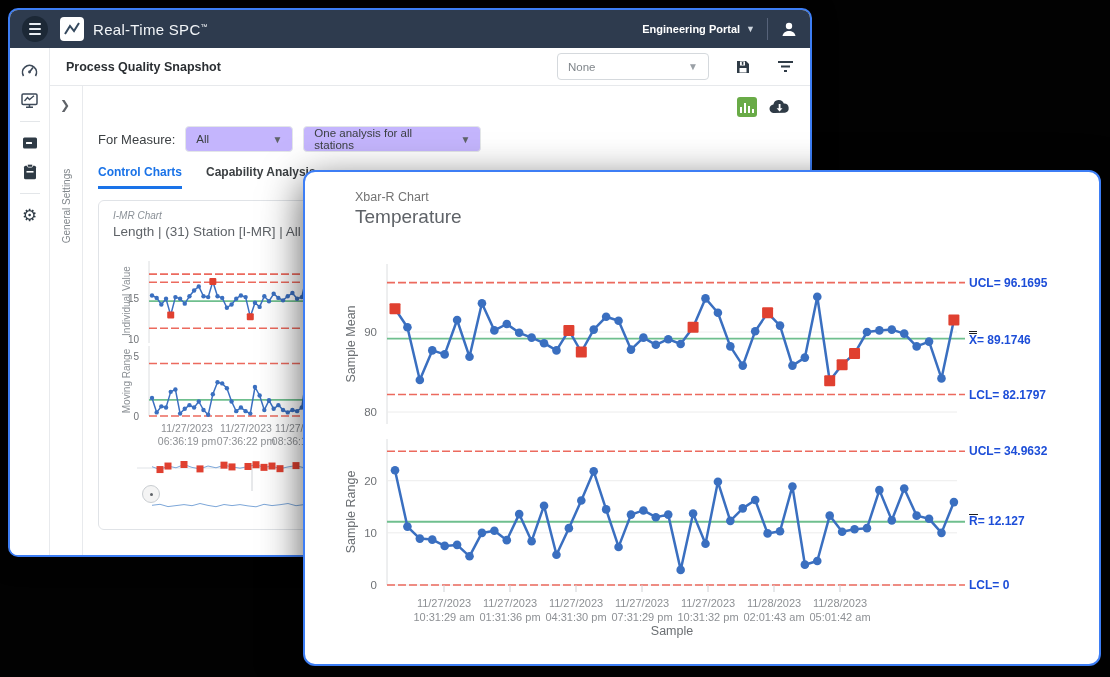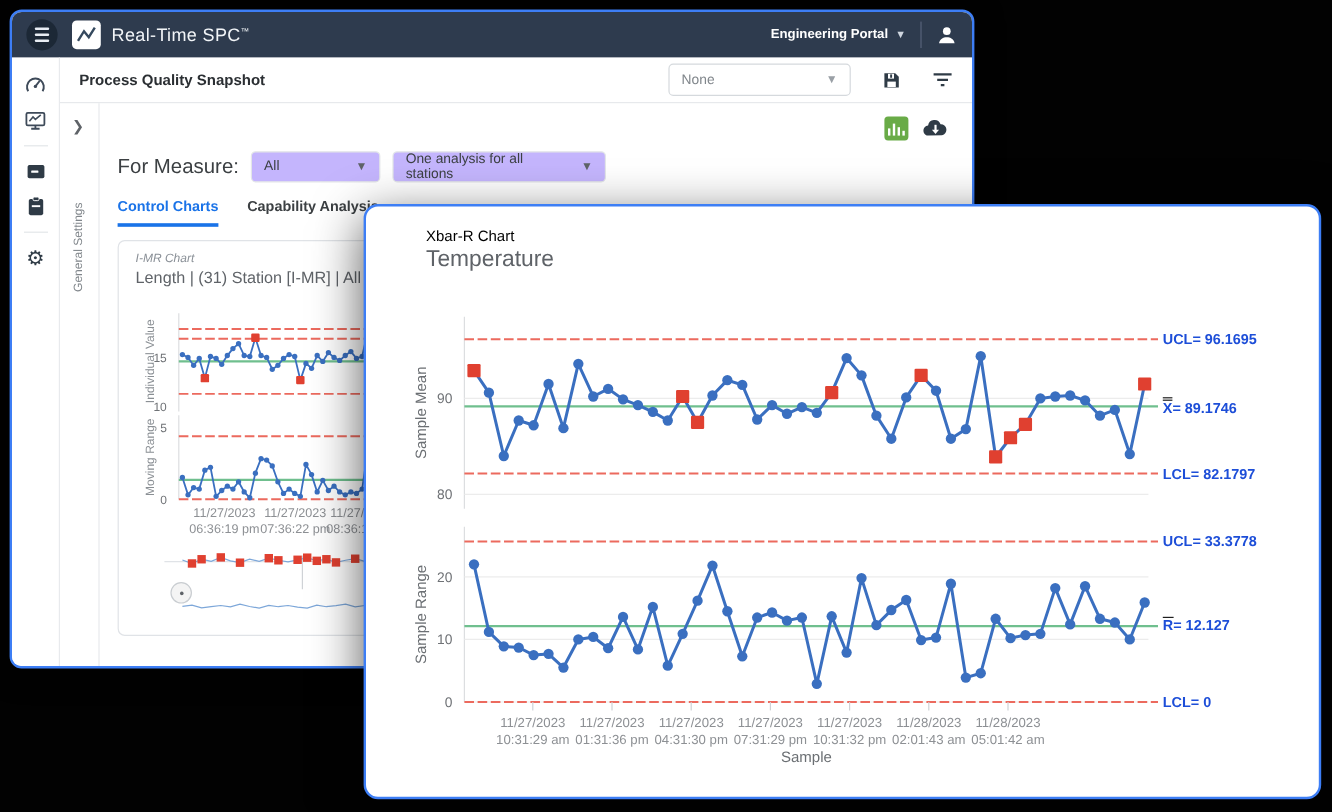--- a/index.html
+++ b/index.html
@@ -40,42 +40,42 @@
   .strip-chevron{position:absolute;left:10px;top:12px;color:#5f6368;font-size:12px;cursor:pointer;}
   .strip-label{position:absolute;left:16px;top:120px;transform:translate(-50%,-50%) rotate(180deg);
     writing-mode:vertical-rl;font-size:10px;color:#80868b;white-space:nowrap;}
   .panel{flex:1;padding:11px 14px 0 15px;position:relative;}
   .panel-head{display:flex;align-items:center;}
   .panel-title{font-size:12px;font-weight:700;color:#1f2328;}
   .panel-icons{margin-left:auto;display:flex;align-items:center;gap:12px;margin-right:6px;}
   .green-ic{width:20px;height:20px;border-radius:3px;background:#69ab47;display:flex;align-items:flex-end;justify-content:center;gap:1.5px;padding-bottom:4px;cursor:pointer;}
   .green-ic i{display:block;width:2.5px;background:#fff;}
   .measure-row{display:flex;align-items:center;gap:10px;margin-top:9px;}
-  .measure-label{font-size:17px;color:#3c4043;}
+  .measure-label{font-size:13px;color:#3c4043;}
   .select-filled{height:26px;background:#c4b5fd;border:1px solid #e3e6e8;border-radius:4px;display:flex;align-items:center;
     padding:0 10px;font-size:11.5px;color:#3c4043;cursor:pointer;}
   .select-filled .caret{margin-left:auto;color:#5f6368;font-size:10px;padding-left:14px;}
   .tabs{display:flex;gap:24px;margin-top:13px;}
   .tab{font-size:12px;font-weight:600;color:#3c4043;padding-bottom:7px;cursor:pointer;}
   .tab.active{color:#1a73e8;border-bottom:3px solid #1a73e8;}
 
   .card{position:relative;margin-top:11px;margin-right:4px;height:330px;border:1px solid #e0e3e7;border-radius:6px;background:#fff;}
   .card-type{position:absolute;left:14px;top:9px;font-size:10px;color:#8a9097;font-style:italic;}
   .card-title{position:absolute;left:14px;top:23px;font-size:13.5px;color:#5f6368;}
   .card svg{position:absolute;left:0;top:0;}
   .vlabel{position:absolute;white-space:nowrap;}
   .card .vlabel{font-size:10px;color:#8a8f94;}
   .card-xlabels .xl{position:absolute;width:84px;text-align:center;font-size:10.5px;color:#8d9094;line-height:13px;}
   .nav-handle{position:absolute;left:43px;top:284px;width:18px;height:18px;border-radius:50%;background:#f4f4f4;border:1px solid #c9cdd1;cursor:pointer;}
   .nav-handle::after{content:"";position:absolute;left:7px;top:7px;width:3px;height:3px;border-radius:50%;background:#5f6368;}
 
   
   .modal{position:absolute;left:303px;top:170px;width:798px;height:496px;background:#fff;
     border:2px solid #3d7ef5;border-radius:12px;box-shadow:0 12px 42px rgba(0,0,0,.65);z-index:10;}
-  .modal-type{position:absolute;left:50px;top:18px;font-size:12.5px;color:#000000;}
+  .modal-type{position:absolute;left:50px;top:18px;font-size:12.5px;color:#737373;}
   .modal-title{position:absolute;left:50px;top:34px;font-size:19px;color:#5f6368;}
   .modal-stats{position:absolute;right:22px;top:30px;display:flex;gap:38px;font-size:13.5px;color:#3c4043;}
   .modal svg{position:absolute;left:0;top:0;}
   .modal .vlabel{font-size:12.5px;color:#6b6f73;}
   .limit-label{position:absolute;left:664px;font-size:12px;font-weight:700;color:#1d4ed8;white-space:nowrap;}
   .bar1{display:inline-block;border-top:1.5px solid #1f1f1f;line-height:1.05;}
   .bar2{display:inline-block;border-top:3px double #1f1f1f;line-height:1.05;}
   .modal-xlabels .xl{position:absolute;width:92px;text-align:center;font-size:11px;color:#8d9094;line-height:14px;}
   .x-axis-title{position:absolute;left:322px;top:452px;width:90px;text-align:center;font-size:12.5px;color:#6b6f73;}
 
@@ -513,21 +513,21 @@
         <line x1="469" y1="413" x2="469" y2="420" stroke="#cfd2d6" stroke-width="1"></line>
         <line x1="535" y1="413" x2="535" y2="420" stroke="#cfd2d6" stroke-width="1"></line>
       </svg>
 
     <span class="vlabel" style="left:46px;top:172px;transform:translate(-50%,-50%) rotate(-90deg);">Sample Mean</span>
     <span class="vlabel" style="left:46px;top:340px;transform:translate(-50%,-50%) rotate(-90deg);">Sample Range</span>
 
     <div class="limit-label" style="top:104px"><span>UCL= 96.1695</span></div>
     <div class="limit-label" style="top:159px"><span class="bar2">X</span><span>= 89.1746</span></div>
     <div class="limit-label" style="top:216px"><span>LCL= 82.1797</span></div>
-    <div class="limit-label" style="top:272px"><span>UCL= 33.3778</span></div>
+    <div class="limit-label" style="top:272px"><span>UCL= 34.9632</span></div>
     <div class="limit-label" style="top:342px"><span class="bar1">R</span><span>= 12.127</span></div>
     <div class="limit-label" style="top:406px"><span>LCL= 0</span></div>
 
     <div class="modal-xlabels" id="xbar-xlabels">
         <div class="xl" style="left: 93px; top: 424px;">
           <div>11/27/2023</div>
           <div>10:31:29 am</div>
         </div>
         <div class="xl" style="left: 159px; top: 424px;">
           <div>11/27/2023</div>

